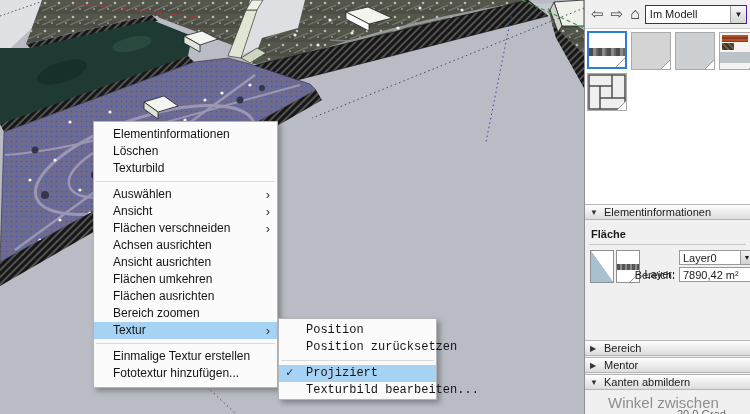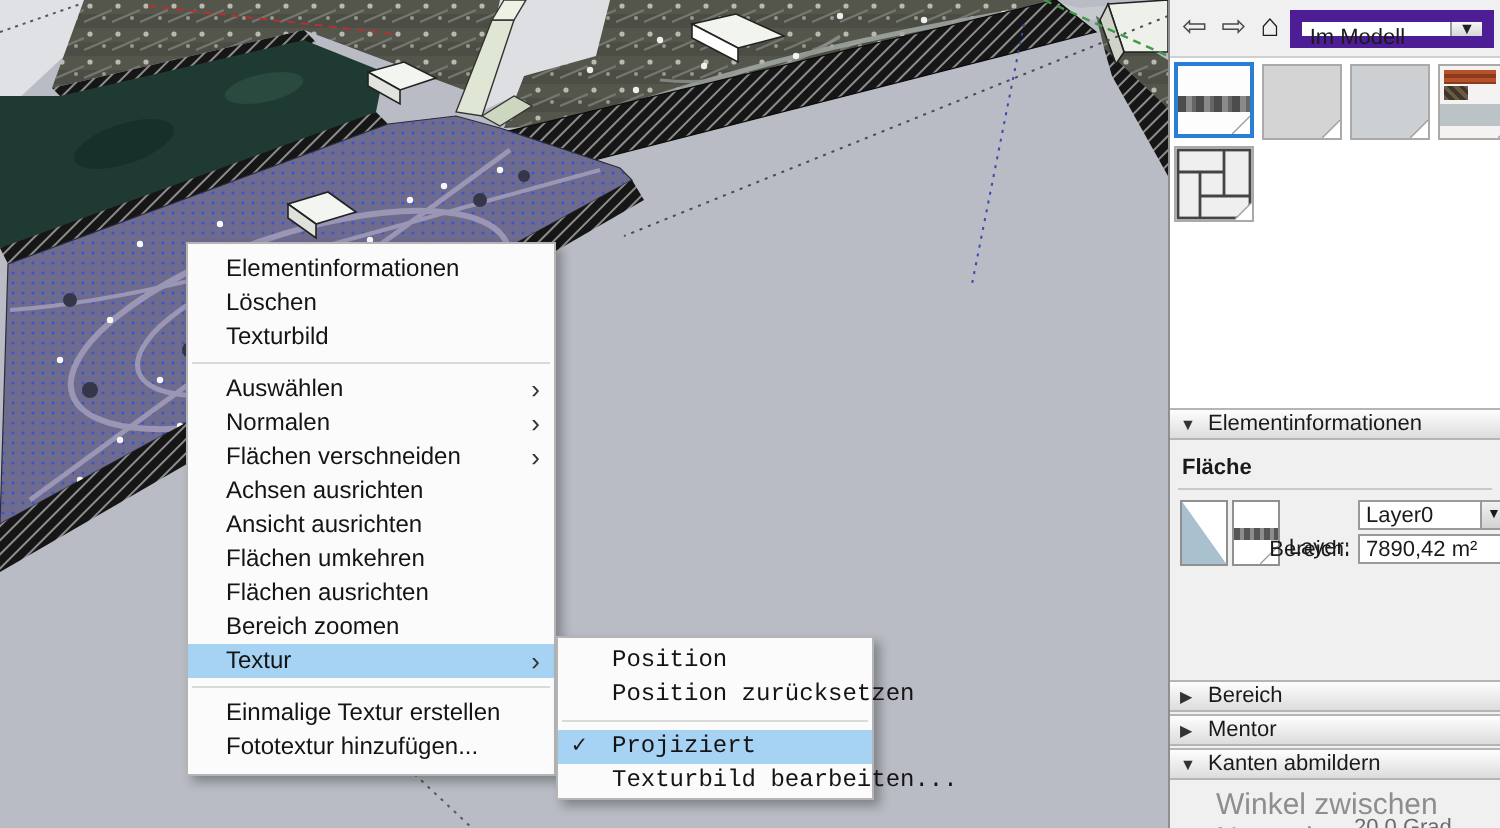--- a/index.html
+++ b/index.html
@@ -23,21 +23,21 @@
   .mi .sub-arrow { position:absolute; right:7px; top:0; font-size:13px; color:#333; }
   .mi .check { position:absolute; left:7px; top:0; font-size:12px; color:#1a1a1a; }
   .msep { border-top:1px solid #dadada; margin:4px 2px; height:0; }
 
   
   #panel { position:absolute; left:584px; top:0; width:166px; height:414px;
            background:#f0f0f0; border-left:1px solid #8f8f8f; font-size:11px; color:#1a1a1a; }
   #mat-toolbar { display:flex; align-items:center; height:28px; padding:2px 3px 2px 6px; }
   .nav-ico { font-size:15px; color:#4a4a4a; margin-right:7px; line-height:20px; }
   .nav-ico.home { color:#1d1d1d; font-weight:bold; font-size:16px; margin-right:5px; }
-  #mat-dropdown { flex:1; display:flex; height:19px; border:6px solid #4c1d95; background:#fff; align-items:stretch; }
+  #mat-dropdown { flex:1; display:flex; height:19px; border:1px solid #4c1d95; background:#fff; align-items:stretch; }
   #mat-dropdown .dd-val { flex:1; padding:2px 4px; font-size:11px; }
   .dd-btn { width:16px; background:linear-gradient(#f7f7f7,#d6d6d6); border-left:1px solid #9a9a9a;
             display:flex; align-items:center; justify-content:center; font-size:8px; color:#222; }
   #thumb-grid { position:relative; background:#fff; padding:2px; height:176px; border-top:1px solid #d0d0d0;}
   .thumb { position:absolute; width:40px; height:38px; border:1px solid #aaa; background:#d6d6d6; overflow:hidden; }
   .thumb.sel { border:2px solid #2a7fd4; }
   .fold { position:absolute; right:0; bottom:0; width:9px; height:9px;
           background:linear-gradient(to top left,#ffffff 44%,#9a9a9a 50%,rgba(0,0,0,0) 54%); }
   .t1 { left:2px; top:2px; background:#fdfdfd; }
   .t1 .strip { position:absolute; left:0; right:0; top:15px; height:8px;
@@ -216,21 +216,21 @@
   <line x1="512" y1="12" x2="486" y2="142" stroke="#3c49a8" stroke-width="1" stroke-dasharray="1.5,3"></line>
   <line x1="204" y1="384" x2="236" y2="414" stroke="#55565e" stroke-width="1" stroke-dasharray="1.5,3"></line>
 </svg>
 
 <div id="main-menu" class="ctx-menu">
     <div class="mi"><span>Elementinformationen</span></div>
     <div class="mi"><span>Löschen</span></div>
     <div class="mi"><span>Texturbild</span></div>
     <div class="msep"></div>
     <div class="mi"><span>Auswählen</span><span class="sub-arrow">›</span></div>
-    <div class="mi"><span>Normalen</span><span class="sub-arrow">›</span></div>
+    <div class="mi"><span>Ansicht</span><span class="sub-arrow">›</span></div>
     <div class="mi"><span>Flächen verschneiden</span><span class="sub-arrow">›</span></div>
     <div class="mi"><span>Achsen ausrichten</span></div>
     <div class="mi"><span>Ansicht ausrichten</span></div>
     <div class="mi"><span>Flächen umkehren</span></div>
     <div class="mi"><span>Flächen ausrichten</span></div>
     <div class="mi"><span>Bereich zoomen</span></div>
     <div class="mi hl"><span>Textur</span><span class="sub-arrow">›</span></div>
     <div class="msep"></div>
     <div class="mi"><span>Einmalige Textur erstellen</span></div>
     <div class="mi"><span>Fototextur hinzufügen...</span></div>

